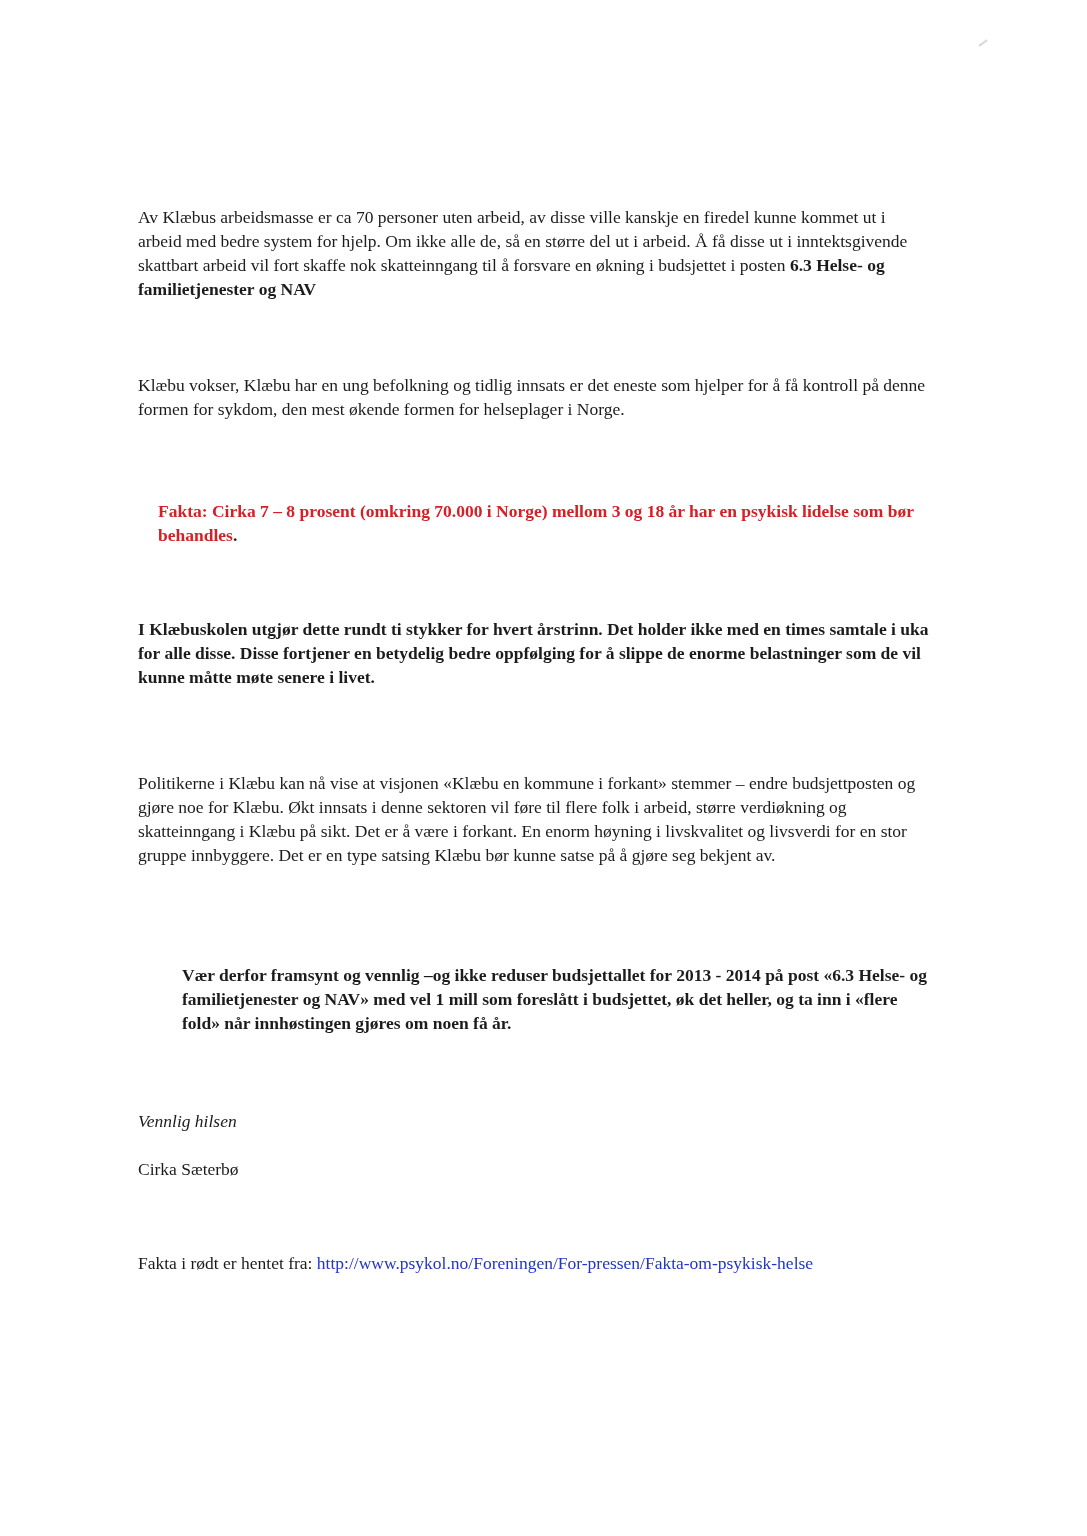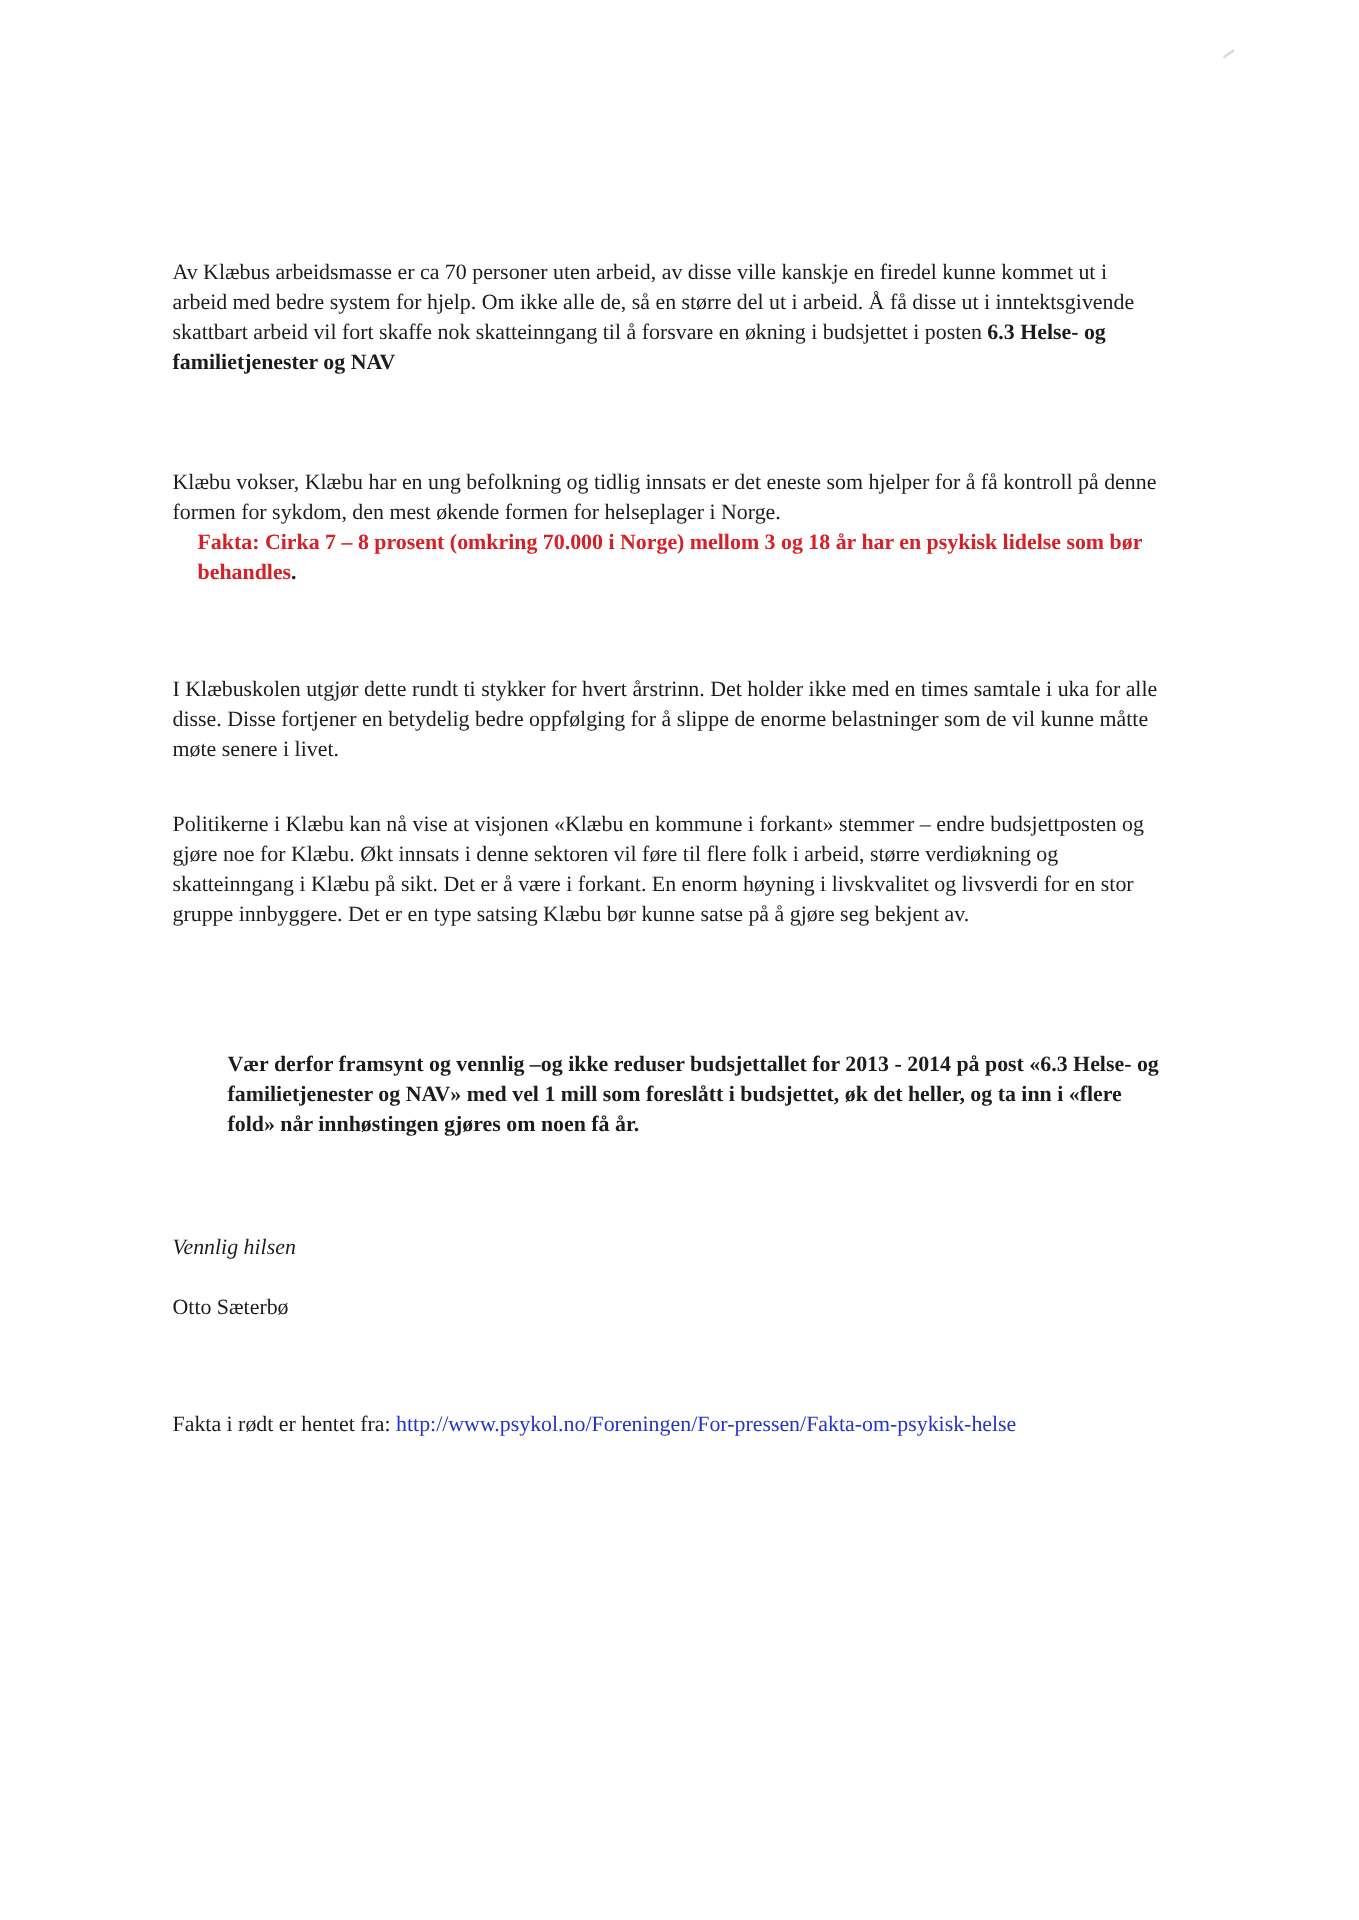--- a/index.html
+++ b/index.html
@@ -38,23 +38,23 @@
     width:795px;
   }
   p{
     margin:0;
     font-size:17.5px;
     line-height:24px;
     color:var(--text);
     text-align:left;
   }
   .para-gap-1{margin-bottom:72px;}
-  .para-gap-2{}
+  .para-gap-2{margin-bottom:78px;}
   .para-gap-3{margin-bottom:70px;margin-left:20px;}
-  .para-gap-4{margin-bottom:36px;}
+  .para-gap-4{margin-bottom:82px;font-weight:bold;}
   .para-gap-5{margin-bottom:96px;}
   .para-gap-6{margin-bottom:74px;margin-left:44px;}
   .para-gap-small{margin-bottom:24px;font-style:italic;}
   .para-gap-7{margin-bottom:70px;}
   .bold{font-weight:bold;}
   .red-bold{color:var(--red);font-weight:bold;}
   .black-bold{color:var(--text);font-weight:bold;}
   .doc-link{
     color:var(--link);
     cursor:pointer;
@@ -76,18 +76,18 @@
     <p class="para-gap-3"><span class="red-bold">Fakta: Cirka 7 – 8 prosent (omkring 70.000 i Norge) mellom 3 og 18 år har en psykisk lidelse som bør behandles</span><span class="black-bold">.</span></p>
 
     <p class="para-gap-4"><span>I Klæbuskolen utgjør dette rundt ti stykker for hvert årstrinn. Det holder ikke med en times samtale i uka for alle disse. Disse fortjener en betydelig bedre oppfølging for å slippe de enorme belastninger som de vil kunne måtte møte senere i livet.</span></p>
 
     <p class="para-gap-5"><span>Politikerne i Klæbu kan nå vise at visjonen «Klæbu en kommune i forkant» stemmer – endre budsjettposten og gjøre noe for Klæbu. Økt innsats i denne sektoren vil føre til flere folk i arbeid, større verdiøkning og skatteinngang i Klæbu på sikt. Det er å være i forkant. En enorm høyning i livskvalitet og livsverdi for en stor gruppe innbyggere. Det er en type satsing Klæbu bør kunne satse på å gjøre seg bekjent av.</span></p>
 
     <p class="para-gap-6 bold"><span>Vær derfor framsynt og vennlig –og  ikke reduser budsjettallet for 2013 - 2014 på post «6.3 Helse- og familietjenester og NAV» med vel 1 mill som foreslått i budsjettet, øk det heller, og ta inn i «flere fold» når innhøstingen gjøres om noen få år.</span></p>
 
     <p class="para-gap-small"><span>Vennlig hilsen</span></p>
 
-    <p class="para-gap-7"><span>Otto Sæterbø</span></p>
+    <p class="para-gap-7"><span>Cirka Sæterbø</span></p>
 
     <p><span>Fakta i rødt er hentet fra: </span><span class="doc-link">http://www.psykol.no/Foreningen/For-pressen/Fakta-om-psykisk-helse</span></p>
 
   </div>
 </div>
 
 </body></html>

